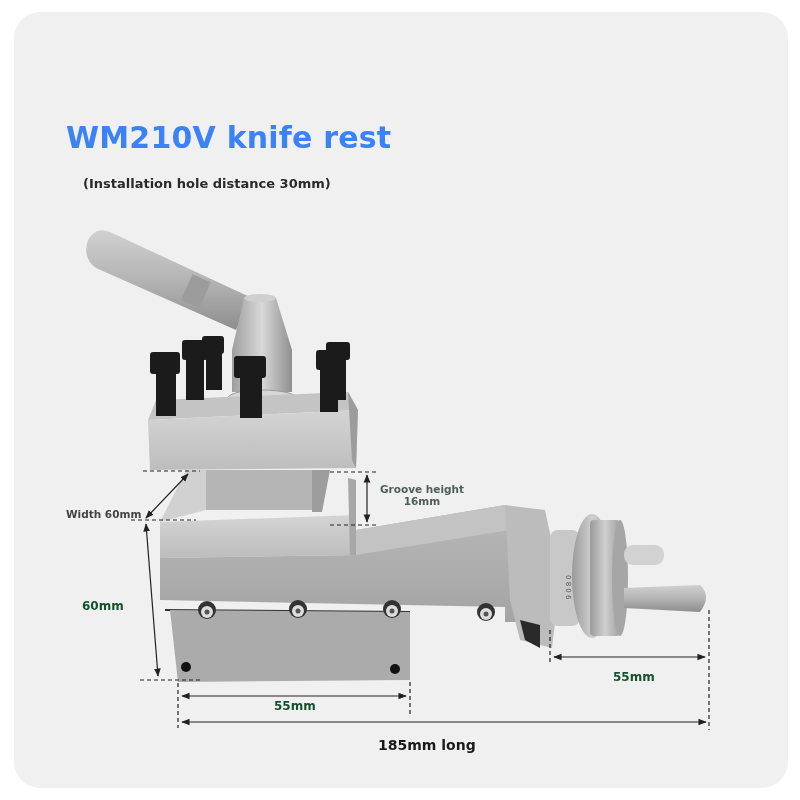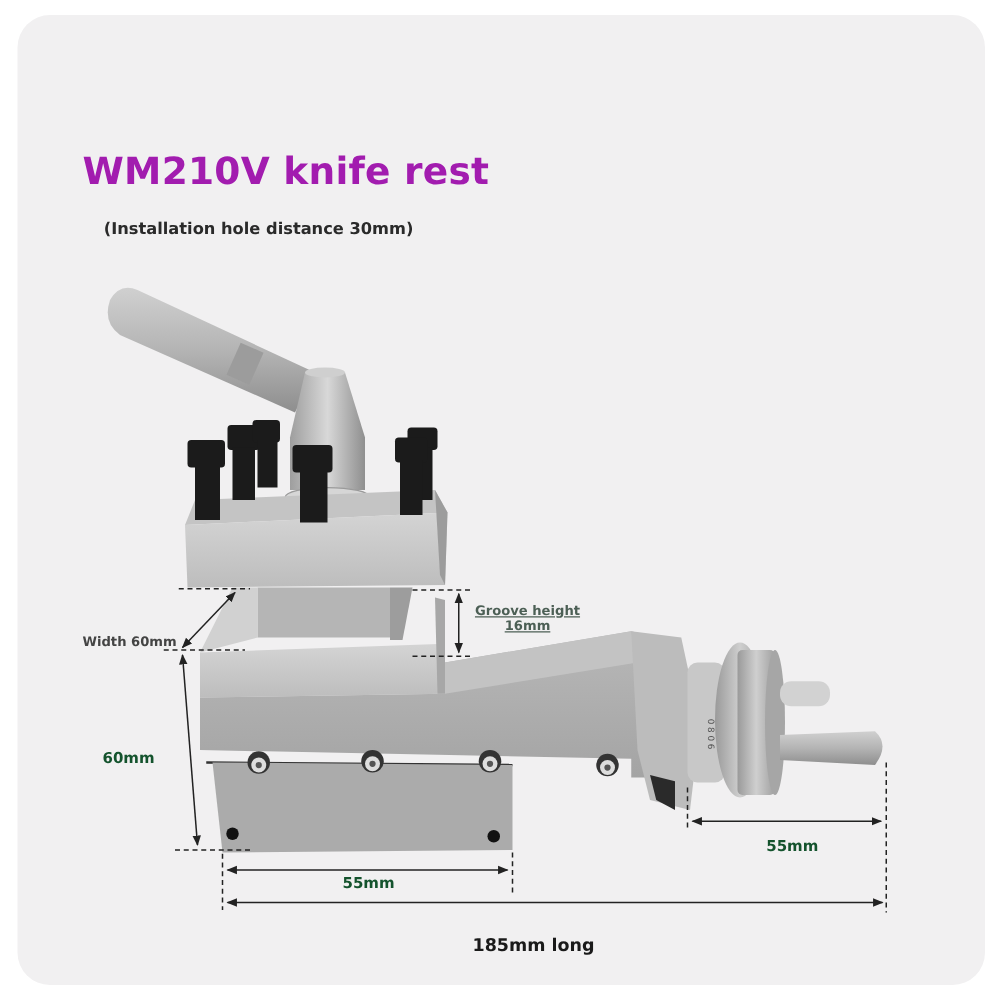--- a/index.html
+++ b/index.html
@@ -1,23 +1,23 @@
 <!DOCTYPE html>
 <html><head>
 <meta charset="utf-8">
 <style>
   html,body{margin:0;padding:0;background:#ffffff;}
   body{width:800px;height:800px;position:relative;overflow:hidden;font-family:"DejaVu Sans","Liberation Sans",sans-serif;}
   .card{position:absolute;left:14px;top:12px;width:774px;height:776px;background:#f1f0f1;border-radius:26px;}
-  .title{position:absolute;left:66px;top:120px;font-size:30px;font-weight:bold;color:#a21caf;letter-spacing:0.2px;white-space:nowrap;}
+  .title{position:absolute;left:66px;top:120px;font-size:30px;font-weight:bold;color:#3b82f6;letter-spacing:0.2px;white-space:nowrap;}
   .subtitle{position:absolute;left:83px;top:176px;font-size:13px;font-weight:bold;color:#2a2a2a;white-space:nowrap;}
   .lbl{position:absolute;font-size:12px;color:#14532d;white-space:nowrap;font-weight:bold;}
   .lbl.sm{font-size:10.5px;color:#444;}
-  .lbl.groove{font-size:10.5px;color:#4c5f55;text-align:center;line-height:12px;text-decoration:underline;}
-  .lbl.big{font-size:14px;color:#1a1a1a;margin-top:12px;}
+  .lbl.groove{font-size:10.5px;color:#4c5f55;text-align:center;line-height:12px;}
+  .lbl.big{font-size:14px;color:#1a1a1a;}
   svg.art{position:absolute;left:0;top:0;}
 </style>
 </head>
 <body>
 
 <div class="card"></div>
 
 <div class="title">WM210V knife rest</div>
 <div class="subtitle">(Installation hole distance 30mm)</div>
 

